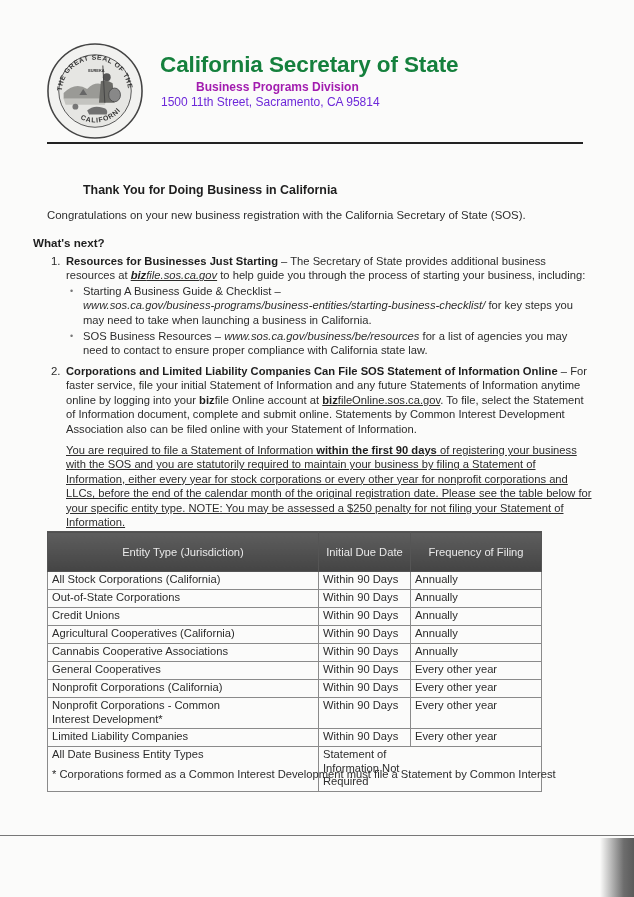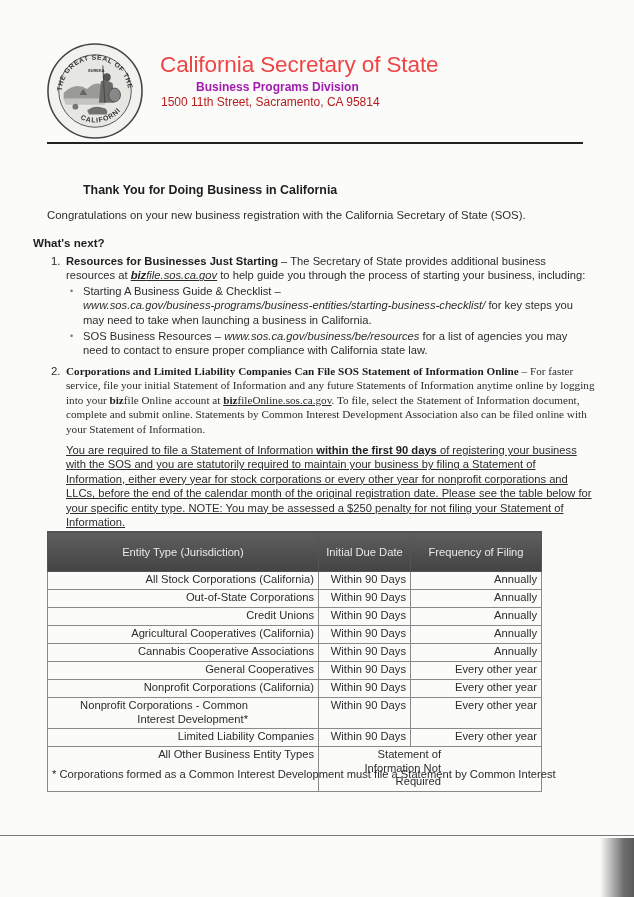--- a/index.html
+++ b/index.html
@@ -11,30 +11,30 @@
     position: relative;
   }
   .page { position: absolute; left: 0; top: 0; width: 634px; height: 897px; }
 
   
   .seal {
     position: absolute; left: 46px; top: 42px; width: 98px; height: 98px;
   }
   .title {
     position: absolute; left: 160px; top: 52px;
-    font-size: 22.5px; font-weight: normal; color: #ef4444; letter-spacing: -0.1px;
+    font-size: 22.5px; font-weight: bold; color: #15803d; letter-spacing: -0.1px;
     white-space: nowrap;
   }
   .division {
     position: absolute; left: 161px; top: 80px;
     font-size: 12px; font-weight: bold; color: #a21caf; white-space: nowrap; padding-left: 35px;
   }
   .address {
     position: absolute; left: 161px; top: 95px;
-    font-size: 12px; color: #b91c1c; white-space: nowrap;
+    font-size: 12px; color: #6d28d9; white-space: nowrap;
   }
   .header-rule {
     position: absolute; left: 47px; top: 142px; width: 536px; height: 2px; background: #222;
   }
 
   
   .h-thanks {
     position: absolute; left: 47px; top: 183px;
     font-size: 12.4px; font-weight: bold; color: #1e1e1e; white-space: nowrap; margin-left: 36px;
   }
@@ -66,21 +66,21 @@
     border-collapse: collapse; font-size: 11.2px; color: #2c2c2c;
     table-layout: fixed;
   }
   .tbl th {
     background: linear-gradient(#5e5e5e, #444);
     color: #e9e9e9; font-weight: normal; height: 15px; padding: 12px 4px;
     border: 1px solid #555; font-size: 11.2px;
   }
   .tbl td {
     border: 1px solid #8a8a8a; padding: 1px 4px 2px 4px; vertical-align: top;
-    line-height: 13.5px; height: 14px; text-align: right;
+    line-height: 13.5px; height: 14px;
   }
   .tbl col.c1 { width: 271px; }
   .tbl col.c2 { width: 92px; }
   .tbl col.c3 { width: 131px; }
 
   .footnote {
     position: absolute; left: 52px; top: 768px;
     font-size: 11.2px; color: #2c2c2c; white-space: nowrap;
   }
   .bottom-rule {
@@ -145,21 +145,21 @@
     <span>Starting A Business Guide &amp; Checklist –</span><br>
     <span class="it">www.sos.ca.gov/business-programs/business-entities/starting-business-checklist/</span><span>  for key steps you may need to take when launching a business in California.</span>
   </div>
 
   <div class="bullet" style="left:70px; top:331px;">•</div>
   <div class="para" style="left:83px; top:329px; width:505px;">
     <span>SOS Business Resources – </span><span class="it">www.sos.ca.gov/business/be/resources</span><span> for a list of agencies you may need to contact to ensure proper compliance with California state law.</span>
   </div>
 
   <div class="item-num" style="left:51px; top:365px;">2.</div>
-  <div class="para" style="left:66px; top:364px; width:530px;font-family:Liberation Serif, serif;">
+  <div class="para" style="left:66px; top:364px; width:530px;">
     <b>Corporations and Limited Liability Companies Can File SOS Statement of Information Online</b><span> – For faster service, file your initial Statement of Information and any future Statements of Information anytime online by logging into your </span><b>biz</b><span>file Online account at </span><span class="link-u2"><b>biz</b><span>fileOnline.sos.ca.gov</span></span><span>. To file, select the Statement of Information document, complete and submit online. Statements by Common Interest Development Association also can be filed online with your Statement of Information.</span>
   </div>
 
   <div class="para" style="left:66px; top:443px; width:530px;text-decoration:underline;">
     <span>You are required to file a Statement of Information </span><b>within the first 90 days</b><span> of registering your business with the SOS and you are statutorily required to maintain your business by filing a Statement of Information, either every year for stock corporations or every other year for nonprofit corporations and LLCs, before the end of the calendar month of the original registration date. Please see the table below for your specific entity type. NOTE: You may be assessed a $250 penalty for not filing your Statement of Information.</span>
   </div>
 
   <table class="tbl">
     <colgroup>
         <col class="c1">
@@ -213,21 +213,21 @@
         <td style="padding-right:70px;">Nonprofit Corporations - Common Interest Development*</td>
         <td>Within 90 Days</td>
         <td>Every other year</td>
       </tr>
       <tr>
         <td>Limited Liability Companies</td>
         <td>Within 90 Days</td>
         <td>Every other year</td>
       </tr>
       <tr>
-        <td>All Other Business Entity Types</td>
+        <td>All Date Business Entity Types</td>
         <td colspan="2" style="padding-right:100px;">Statement of Information Not Required</td>
       </tr>
     </tbody>
   </table>
 
   <div class="footnote">* Corporations formed as a Common Interest Development must file a Statement by Common Interest</div>
   <div class="bottom-rule"></div>
   <div class="scan-shadow"></div>
 </div>
 

